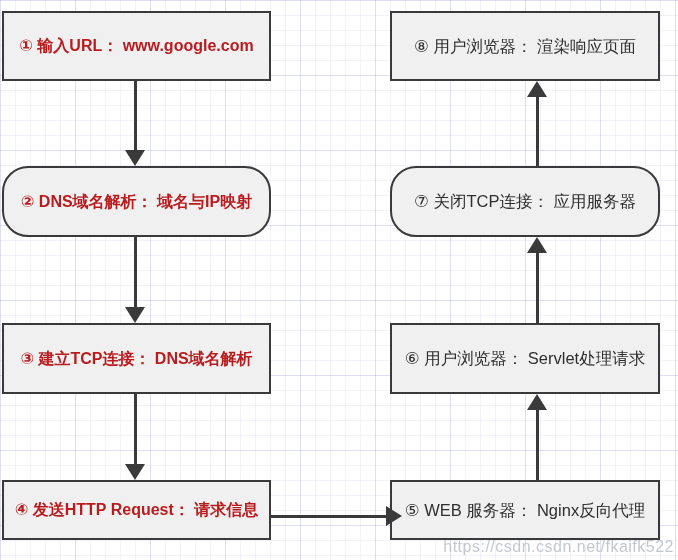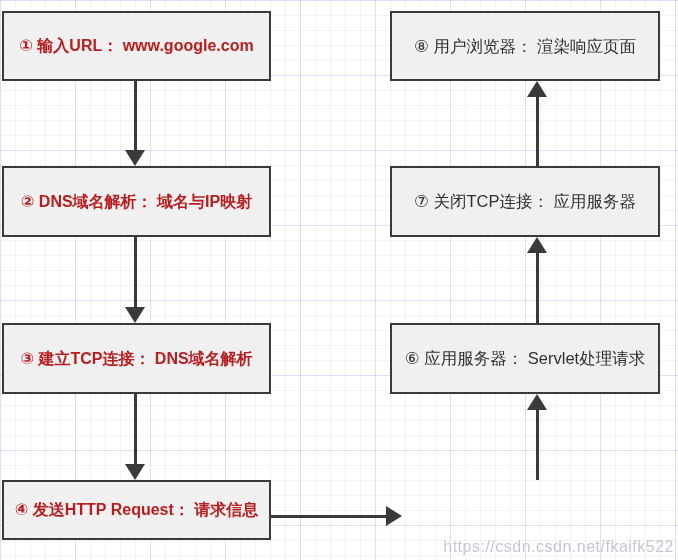--- a/index.html
+++ b/index.html
@@ -46,21 +46,21 @@
     font-size: 16px;
   }
   .box.right-col {
     left: 390px;
     width: 270px;
     color: #2f2f2f;
     font-weight: normal;
     font-size: 16.5px;
   }
   .row1 { top: 11px;  height: 70px; }
-  .row2 { top: 166px; height: 71px; }
+  .row2 { top: 166px; height: 71px; border-radius: 26px; }
   .row3 { top: 323px; height: 71px; }
   .row4 { top: 480px; height: 60px; }
 
   .aline {
     position: absolute;
     background: #3a3a3a;
   }
   .aline.v { width: 3px; }
   .aline.h { height: 3px; }
   .ahead {
@@ -112,21 +112,24 @@
     <span>④ 发送HTTP Request： 请求信息</span>
   </div>
 
   <div class="box right-col row1">
     <span>⑧ 用户浏览器： 渲染响应页面</span>
   </div>
   <div class="box right-col row2">
     <span>⑦ 关闭TCP连接： 应用服务器</span>
   </div>
   <div class="box right-col row3">
-    <span>⑥ 应用服务器： Servlet处理请求</span>
+    <span>⑥ 用户浏览器： Servlet处理请求</span>
+  </div>
+  <div class="box right-col row4">
+    <span>⑤ WEB 服务器： Nginx反向代理</span>
   </div>
 
   <div class="aline v" style="left:134px; top:81px; height:70px;"></div>
   <div class="ahead down" style="left:125px; top:150px;"></div>
 
   <div class="aline v" style="left:134px; top:237px; height:71px;"></div>
   <div class="ahead down" style="left:125px; top:307px;"></div>
 
   <div class="aline v" style="left:134px; top:394px; height:71px;"></div>
   <div class="ahead down" style="left:125px; top:464px;"></div>

